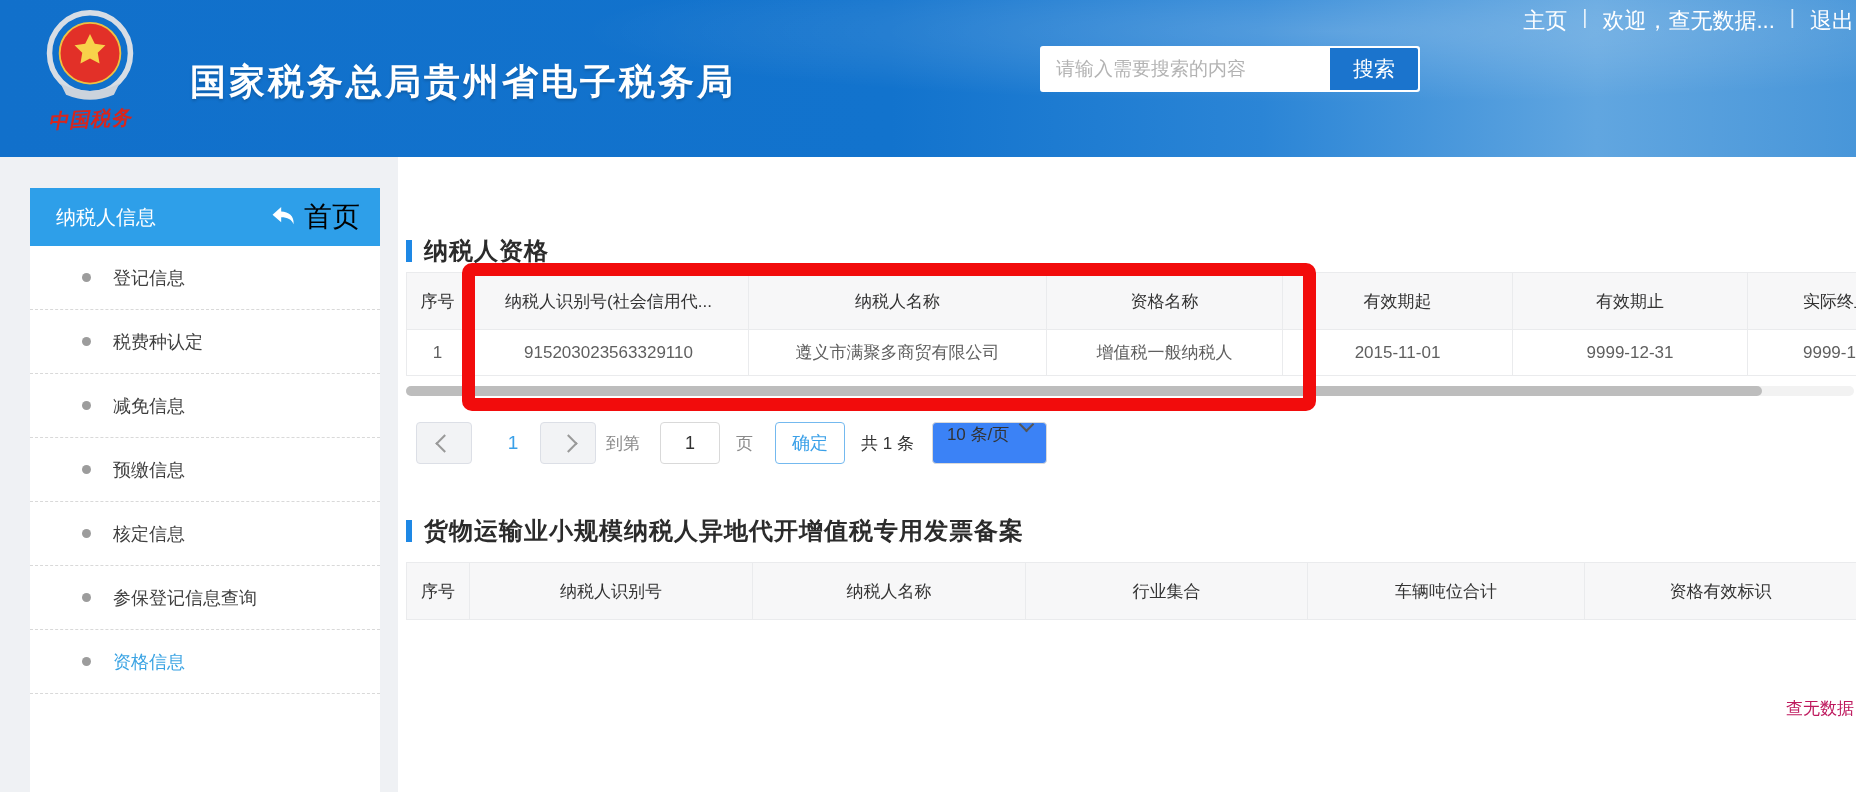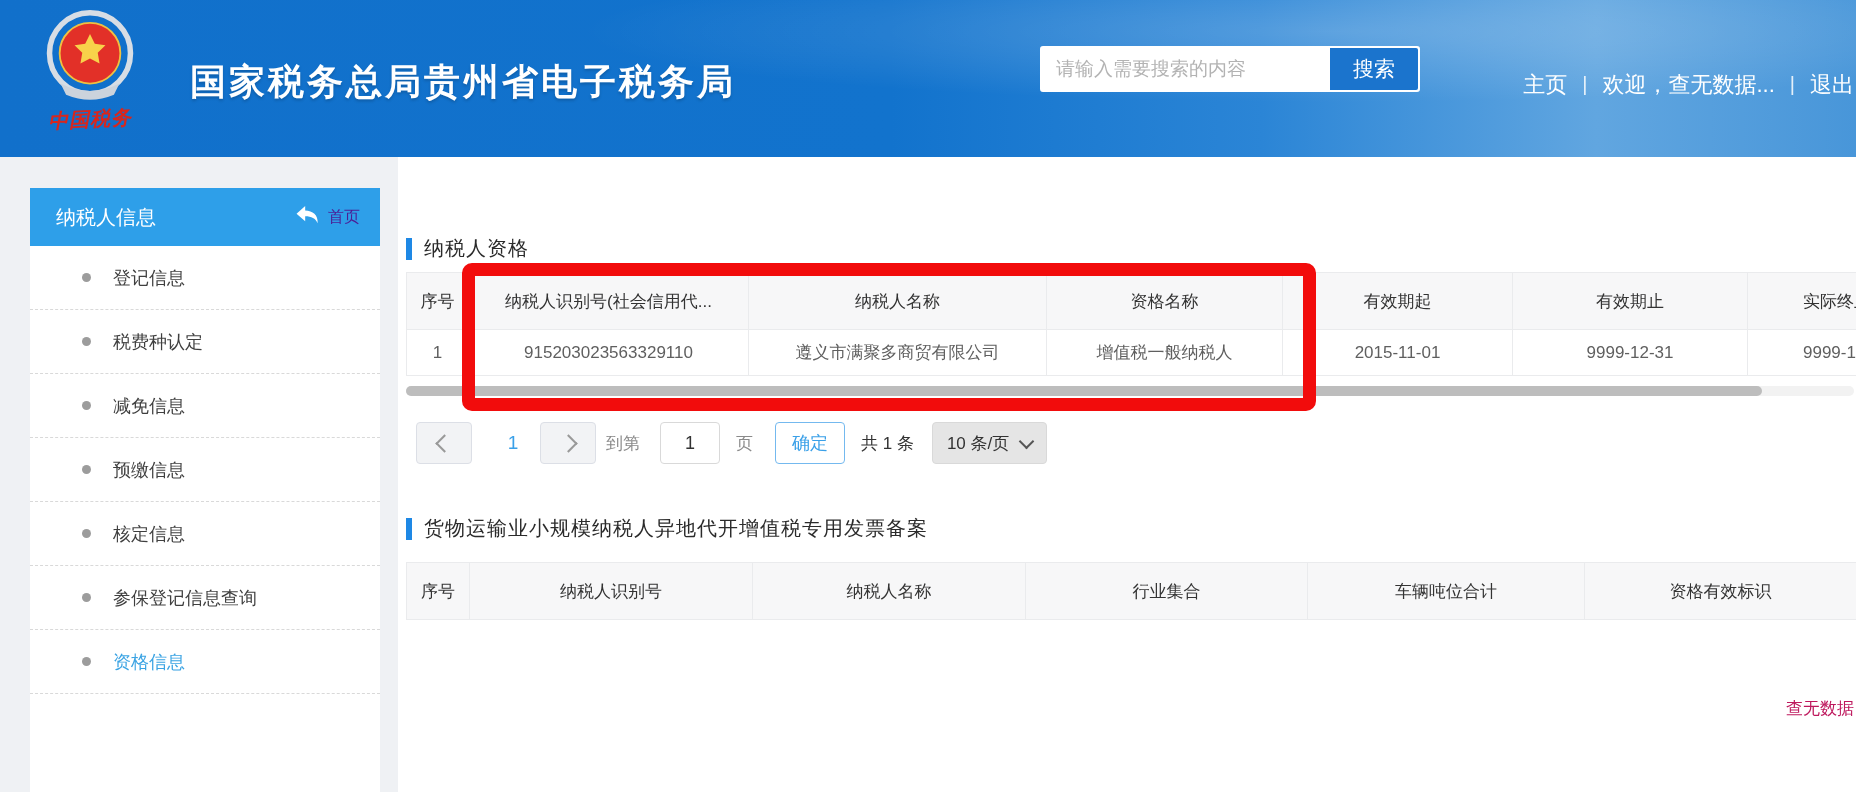--- a/index.html
+++ b/index.html
@@ -16,42 +16,42 @@
     font-weight:bold;font-style:italic;font-size:20px;letter-spacing:1px;transform:rotate(-3deg)}
   .app-title{position:absolute;left:182px;top:0;height:157px;line-height:148px;margin:8px;color:#fff;
     font-size:36px;font-weight:bold;letter-spacing:3px;text-shadow:0 2px 3px rgba(0,0,0,.18);white-space:nowrap}
   .searchbox{position:absolute;left:1040px;top:46px;width:380px;height:46px;background:#fff;
     border:2px solid #fff;border-radius:3px;display:flex;box-sizing:border-box}
   .searchbox input{flex:1;min-width:0;border:none;outline:none;padding:0 14px;font-size:19px;color:#333;
     border-radius:2px 0 0 2px;font-family:inherit}
   .searchbox input::placeholder{color:#b3b3b3}
   .search-btn{width:88px;border:none;background:#1b74cd;color:#fff;font-size:21px;
     border-radius:0 2px 2px 0;cursor:pointer;font-family:inherit}
-  .topnav{position:absolute;right:2px;top:6px;height:157px;display:flex;align-items:center;gap:15px;
+  .topnav{position:absolute;right:2px;top:6px;height:157px;display:flex;gap:15px;
     color:#fff;font-size:22px;white-space:nowrap}
   .topnav a{color:#fff;text-decoration:none}
   .topnav .sep{opacity:.85;font-size:20px}
 
   
   .sidebar{position:absolute;left:30px;top:188px;width:350px;bottom:0;background:#fff}
   .side-head{height:58px;background:#2e9fe9;display:flex;align-items:center;justify-content:space-between;
     padding:0 20px 0 26px;color:#fff}
   .side-head .t{font-size:20px}
-  .home-link{display:flex;align-items:center;gap:9px;color:#4c1d95;font-size:16px;text-decoration:none;cursor:pointer}
+  .home-link{display:flex;align-items:center;gap:9px;color:#000000;font-size:28px;text-decoration:none;cursor:pointer}
   .side-item{height:64px;display:flex;align-items:center;padding-left:52px;
     border-bottom:1px dashed #d9d9d9;background:#fff;cursor:pointer;box-sizing:border-box}
   .dot{width:9px;height:9px;border-radius:50%;background:#9c9c9c;margin-right:22px;flex:none}
   .side-label{font-size:18px;color:#3f3f3f}
   .side-item.active .side-label{color:#3aa3e3}
 
   
   .content{position:absolute;left:398px;top:157px;right:0;bottom:0;background:#fff;overflow:hidden}
   .sec-title{position:absolute;left:8px;display:flex;align-items:center;gap:12px;white-space:nowrap}
   .sec-title .bar{width:6px;height:22px;background:#1e88e5}
-  .sec-title .txt{font-size:20px;font-weight:normal;color:#2b2b2b;letter-spacing:1px}
+  .sec-title .txt{font-size:24px;font-weight:bold;color:#2b2b2b;letter-spacing:1px}
   .t1{top:78px}
   .t2{top:358px}
 
   .w1{position:absolute;left:8px;top:115px}
   .w2{position:absolute;left:8px;top:405px}
   .grid{border-collapse:collapse;table-layout:fixed;background:#fff}
   .grid th{height:57px;background:#f7f7f8;font-weight:normal;font-size:17px;color:#333;
     border:1px solid #eaebed;text-align:center;box-sizing:border-box}
   .grid td{height:46px;font-size:17px;color:#5f5f5f;text-align:center;border:1px solid #eaebed;box-sizing:border-box}
   .grid .clip{text-align:left;padding-left:55px}
@@ -73,22 +73,22 @@
   .chev.r{transform:rotate(-135deg)}
   .page-cur{width:30px;text-align:center;font-size:19px;color:#3aa0e8;margin-left:26px;cursor:pointer}
   .ptext{font-size:17px;color:#8a8a8a}
   .goto-pre{margin-left:10px}
   .pinput{width:60px;height:42px;border:1px solid #d9d9d9;border-radius:4px;text-align:center;
     font-size:18px;color:#333;margin-left:20px;box-sizing:border-box;font-family:inherit;outline:none}
   .goto-suf{margin-left:16px}
   .confirm{width:70px;height:42px;background:#fff;border:1px solid #74b9ef;border-radius:4px;
     color:#3aa0e8;font-size:18px;margin-left:22px;cursor:pointer;font-family:inherit}
   .total{font-size:17px;color:#333;margin-left:16px;white-space:pre}
-  .psel{height:42px;border:1px solid #d9d9d9;border-radius:4px;display:flex;align-items:center;
-    padding:8px 14px;font-size:17px;color:#333;margin-left:18px;background:#e5e5e5;box-sizing:border-box;cursor:pointer}
+  .psel{height:42px;border:1px solid #d9d9d9;border-radius:4px;display:flex;
+    padding:0 14px;font-size:17px;color:#333;margin-left:18px;background:#3b82f6;box-sizing:border-box;cursor:pointer}
   .caret{width:9px;height:9px;border-right:2px solid #555;border-bottom:2px solid #555;
     transform:rotate(45deg);margin-left:12px;margin-top:-4px}
 
   .empty{position:absolute;left:8px;top:540px;width:1448px;text-align:right;font-size:17px;color:#be185d}
 </style>
 </head>
 <body>
 
 <header class="topbar">
   <div class="logo">

